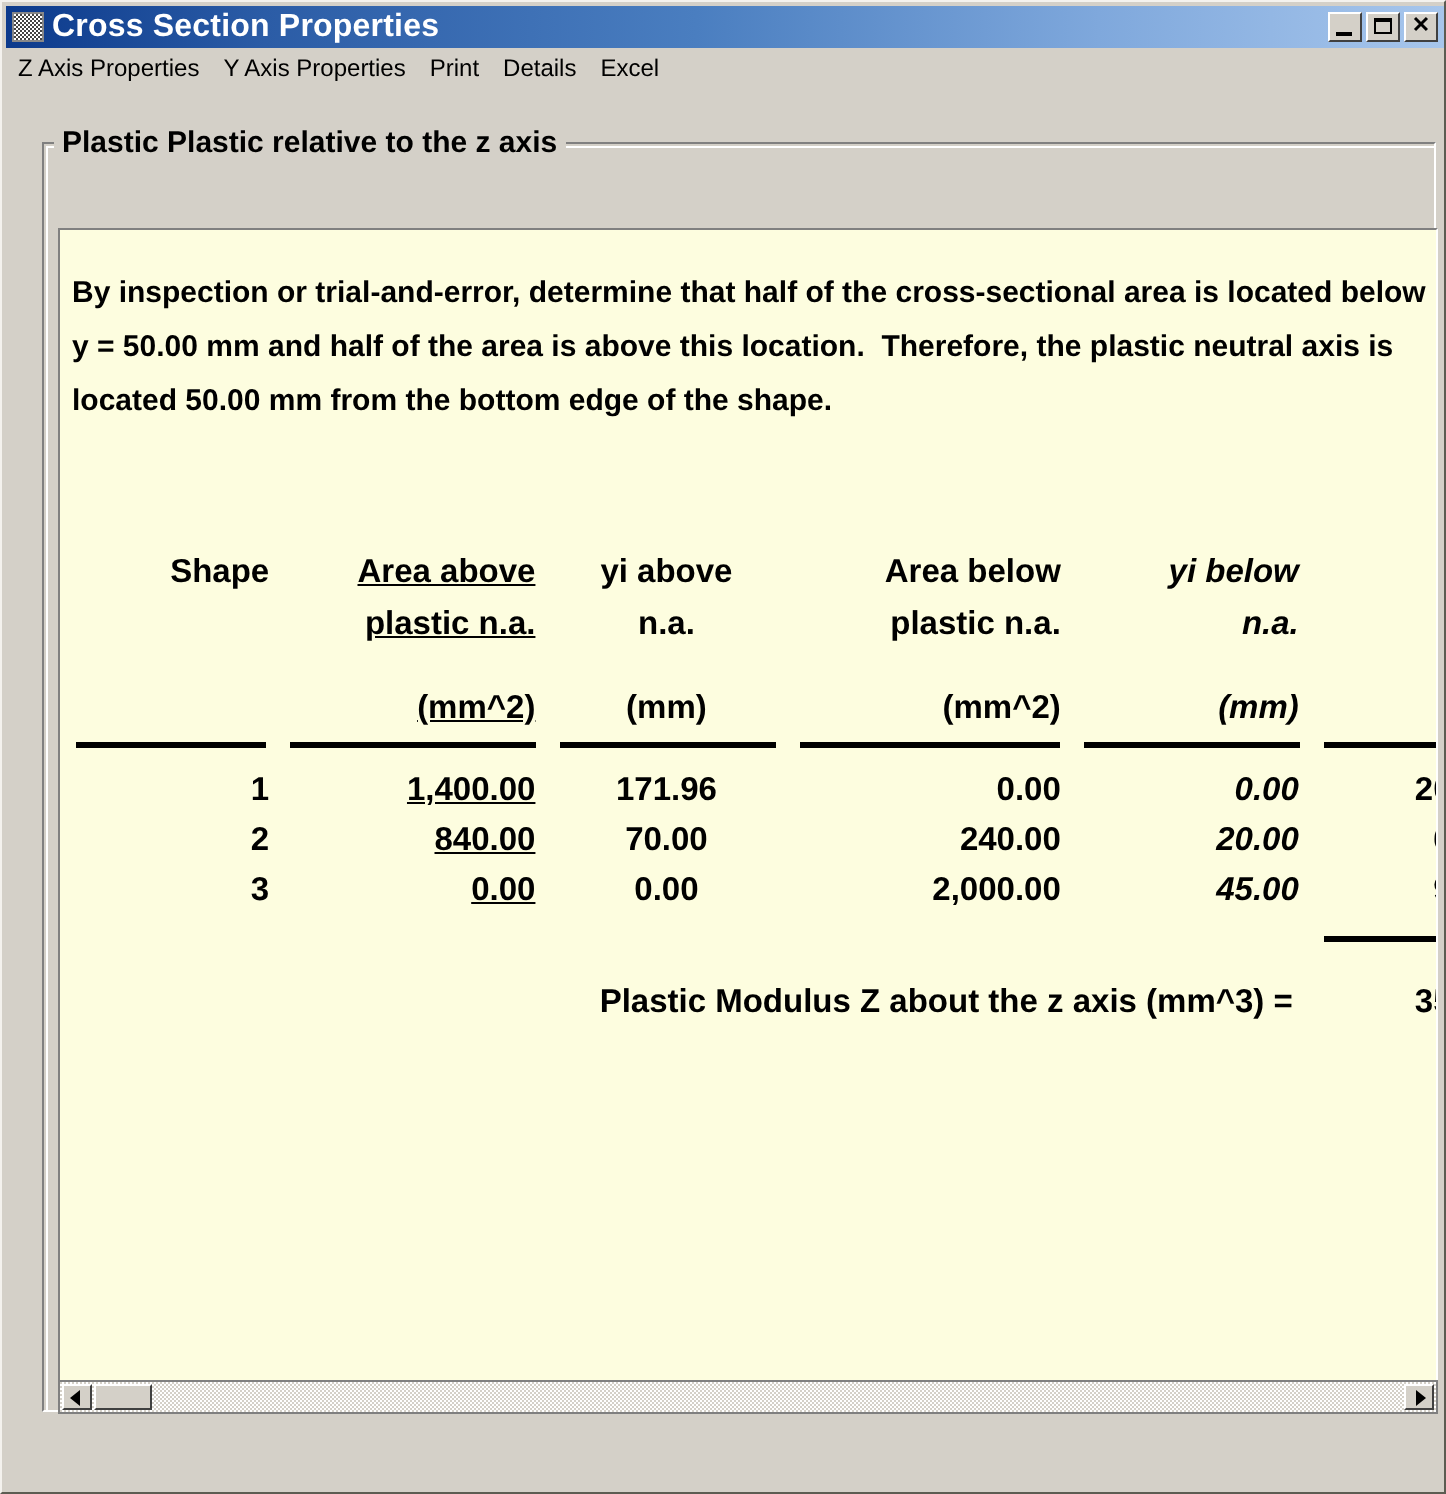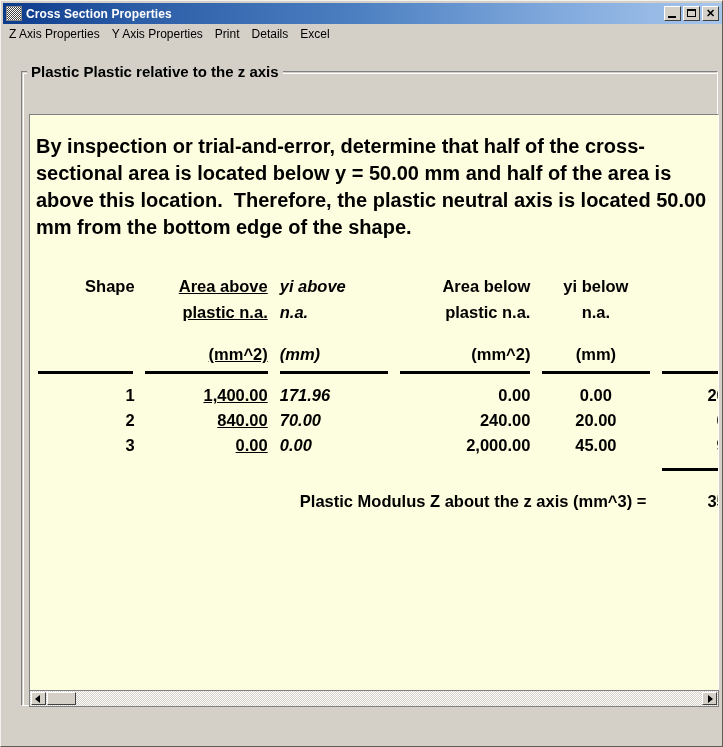--- a/index.html
+++ b/index.html
@@ -48,21 +48,21 @@
       linear-gradient(45deg, #444 25%, transparent 25%, transparent 75%, #444 75%),
       linear-gradient(45deg, #444 25%, transparent 25%, transparent 75%, #444 75%);
     background-size: 2px 2px;
     background-position: 0 0, 1px 1px;
     border: 1px solid #888;
     box-sizing: border-box;
     flex: 0 0 auto;
   }
   #title-text {
     color: #ffffff;
-    font-size: 12px;
+    font-size: 16px;
     font-weight: bold;
     letter-spacing: 0.1px;
     white-space: nowrap;
     flex: 1 1 auto;
   }
   #title-buttons {
     display: flex;
     gap: 2px;
     margin-right: 3px;
     flex: 0 0 auto;
@@ -191,21 +191,21 @@
     width: 760px;
     height: 577px;
   }
 
   
   #intro {
     position: absolute;
     left: 6px;
     top: 18px;
     width: 680px;
-    font-size: 20px;
+    font-size: 15px;
     font-weight: bold;
     color: #000;
     line-height: 27px;
     white-space: pre-wrap;
   }
 
   
   #tbl {
     position: absolute;
     left: 0px;
@@ -217,23 +217,23 @@
     border-collapse: collapse;
   }
   #tbl td, #tbl th {
     padding: 0;
     margin: 16px;
     font-weight: bold;
     vertical-align: bottom;
   }
   .c-shape  { width: 96px;  text-align: right; padding-right: 10px !important; }
   .c-aa     { width: 113px; text-align: right; padding-right: 12px !important; text-decoration: underline; }
-  .c-ya     { width: 98px;  text-align: left; padding-right: 13px !important; font-style: italic; }
+  .c-ya     { width: 98px;  text-align: center; padding-right: 13px !important; }
   .c-ab     { width: 120px; text-align: right; padding-right: 12px !important; }
-  .c-yb     { width: 98px;  text-align: center; padding-right: 13px !important; }
+  .c-yb     { width: 98px;  text-align: right; padding-right: 13px !important; font-style: italic; }
   .c-sum    { width: 118px; text-align: right; padding-right: 0px !important; }
 
   .hdr-line1 td, .hdr-line2 td { height: 26px; }
   .hdr-units td { height: 42px; vertical-align: bottom; }
   .hdr-rule td { height: 10px; padding: 0 !important; }
   .hdr-rule .rule {
     height: 3px;
     background: #000;
     margin-right: 12px;
   }

